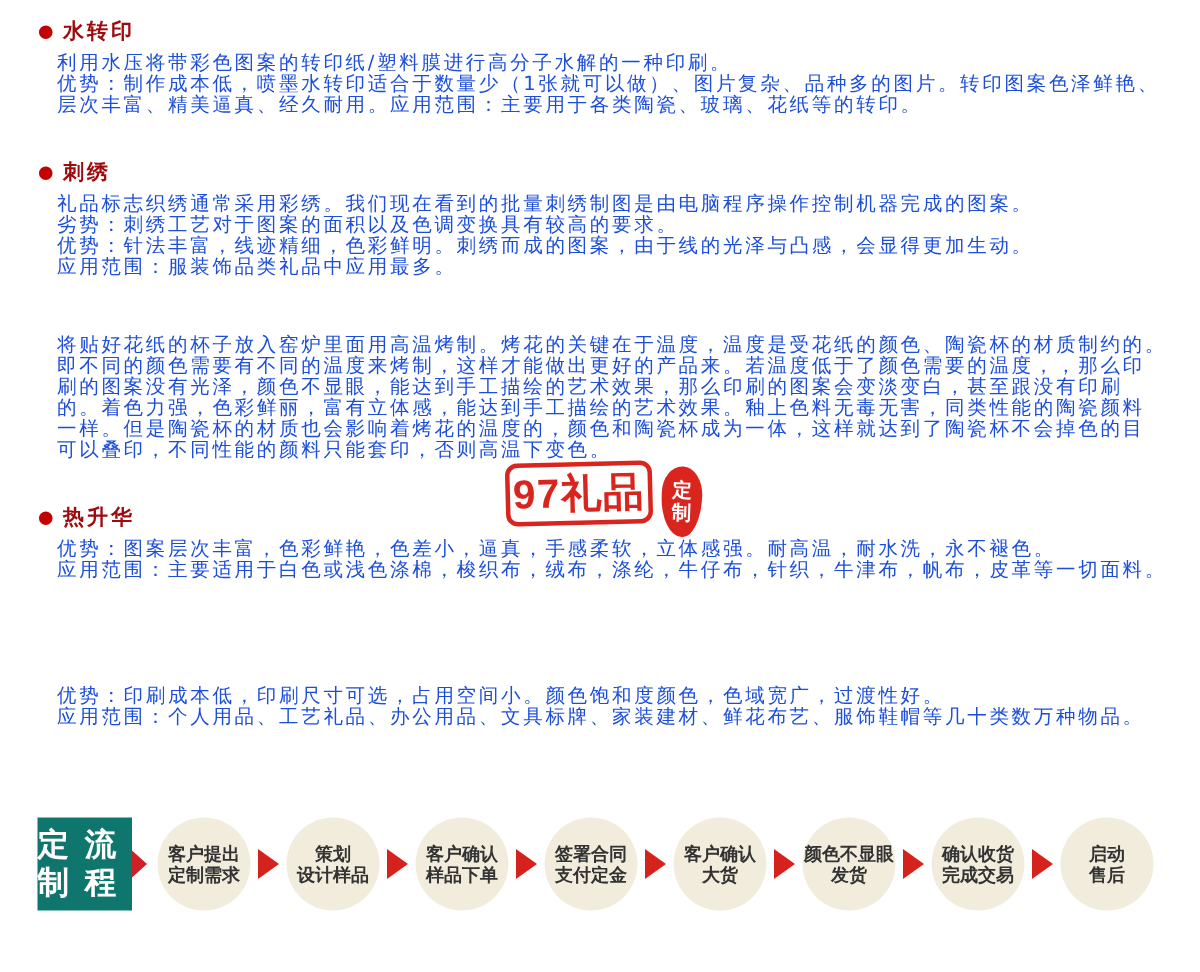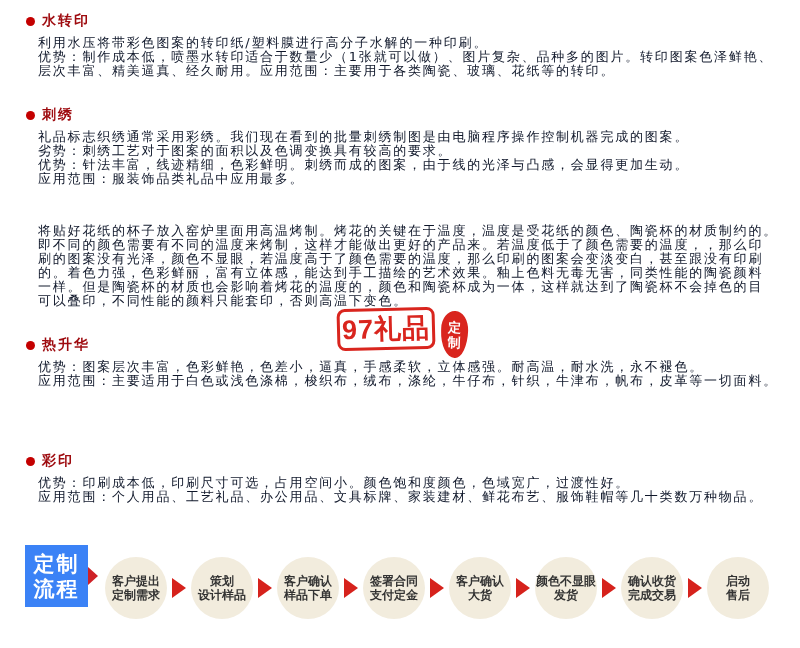--- a/index.html
+++ b/index.html
@@ -16,21 +16,21 @@
   #sections .sec:nth-child(4){ top:336px; }
   #sections .sec:nth-child(5){ top:452px; }
   .sec-head { display:flex; align-items:center; gap:7px; height:18px; }
   .dot { width:9px; height:9px; border-radius:50%; background:#c40000; flex:0 0 auto; }
   .sec-title {
     font-size:14px; font-weight:bold; color:#9e0b0f; letter-spacing:2px;
     font-family:Liberation Sans, sans-serif;
   }
   .sec-body { margin:6px 0 0 12px; }
   .line {
-    font-size:13px; line-height:14px; color:#0f172a; letter-spacing:1.8px;
+    font-size:13px; line-height:14px; color:#1d4ed8; letter-spacing:1.8px;
     white-space:pre; 
   }
   
   .watermark {
     position:absolute; left:337px; top:308px; width:92px; height:36px;
     border:3px solid #d9251e; border-radius:8px;
     background:rgba(255,255,255,0.72);
     display:flex; align-items:center; justify-content:center;
     font-family:"Liberation Sans", sans-serif;
     font-size:27px; font-weight:bold; color:#d9251e; letter-spacing:1px;
@@ -41,32 +41,32 @@
     background:#d9251e; border-radius:50% 50% 46% 54% / 38% 42% 60% 58%;
     transform:rotate(2deg);
     display:flex; flex-direction:column; align-items:center; justify-content:center;
     color:#ffffff; font-size:13px; font-weight:bold; line-height:15px;
     font-family:"DejaVu Sans", sans-serif; z-index:5;
   }
   
   .flow { position:absolute; left:0; top:545px; width:800px; height:70px; }
   .flow-badge {
     position:absolute; left:25px; top:0; width:63px; height:62px;
-    background:#3b82f6; color:#ffffff;
-    display:flex; flex-direction:column; align-items:center; justify-content:center;
+    background:#0f766e; color:#ffffff;
+    display:flex; flex-direction:row; align-items:center; justify-content:center;
     font-family:"Liberation Sans", sans-serif;
     font-size:21px; font-weight:bold; line-height:25px; letter-spacing:2px;
   }
   .flow-badge::after {
     content:""; position:absolute; left:63px; top:50%; margin-top:-9px;
     border-left:10px solid #ce2127; border-top:9px solid transparent;
     border-bottom:9px solid transparent;
   }
   #steps {
-    position:absolute; left:105px; top:12px; height:62px;
+    position:absolute; left:105px; top:0; height:62px;
     display:flex; align-items:center;text-align:center;
   }
   .step {
     width:62px; height:62px; border-radius:50%; background:#f2ecdd;
     display:flex; flex-direction:column; align-items:center; justify-content:center;
     flex:0 0 auto;
   }
   .step .step-line {
     font-family:"Liberation Sans", sans-serif;
     font-size:12px; font-weight:bold; color:#333333; line-height:14px;
@@ -107,41 +107,37 @@
           <div class="line">礼品标志织绣通常采用彩绣。我们现在看到的批量刺绣制图是由电脑程序操作控制机器完成的图案。</div>
           <div class="line">劣势：刺绣工艺对于图案的面积以及色调变换具有较高的要求。</div>
           <div class="line">优势：针法丰富，线迹精细，色彩鲜明。刺绣而成的图案，由于线的光泽与凸感，会显得更加生动。</div>
           <div class="line">应用范围：服装饰品类礼品中应用最多。</div>
         </div>
       </section>
       <section class="sec">
         <div class="sec-body">
           <div class="line">将贴好花纸的杯子放入窑炉里面用高温烤制。烤花的关键在于温度，温度是受花纸的颜色、陶瓷杯的材质制约的。</div>
           <div class="line">即不同的颜色需要有不同的温度来烤制，这样才能做出更好的产品来。若温度低于了颜色需要的温度，，那么印</div>
-          <div class="line">刷的图案没有光泽，颜色不显眼，若温度高于了颜色需要的温度，那么印刷的图案会变淡变白，甚至跟没有印刷</div>
+          <div class="line">刷的图案没有光泽，颜色不显眼，能达到手工描绘的艺术效果，那么印刷的图案会变淡变白，甚至跟没有印刷</div>
           <div class="line">的。着色力强，色彩鲜丽，富有立体感，能达到手工描绘的艺术效果。釉上色料无毒无害，同类性能的陶瓷颜料</div>
           <div class="line">一样。但是陶瓷杯的材质也会影响着烤花的温度的，颜色和陶瓷杯成为一体，这样就达到了陶瓷杯不会掉色的目</div>
           <div class="line">可以叠印，不同性能的颜料只能套印，否则高温下变色。</div>
         </div>
       </section>
       <section class="sec">
         <div class="sec-head">
           <span class="dot"></span>
           <span class="sec-title">热升华</span>
         </div>
         <div class="sec-body">
           <div class="line">优势：图案层次丰富，色彩鲜艳，色差小，逼真，手感柔软，立体感强。耐高温，耐水洗，永不褪色。</div>
           <div class="line">应用范围：主要适用于白色或浅色涤棉，梭织布，绒布，涤纶，牛仔布，针织，牛津布，帆布，皮革等一切面料。</div>
         </div>
       </section>
       <section class="sec">
-        <div class="sec-head">
-          <span class="dot"></span>
-          <span class="sec-title">彩印</span>
-        </div>
         <div class="sec-body">
           <div class="line">优势：印刷成本低，印刷尺寸可选，占用空间小。颜色饱和度颜色，色域宽广，过渡性好。</div>
           <div class="line">应用范围：个人用品、工艺礼品、办公用品、文具标牌、家装建材、鲜花布艺、服饰鞋帽等几十类数万种物品。</div>
         </div>
       </section>
     </div>
 
   <div class="watermark">97礼品</div>
 
   <div class="seal">

